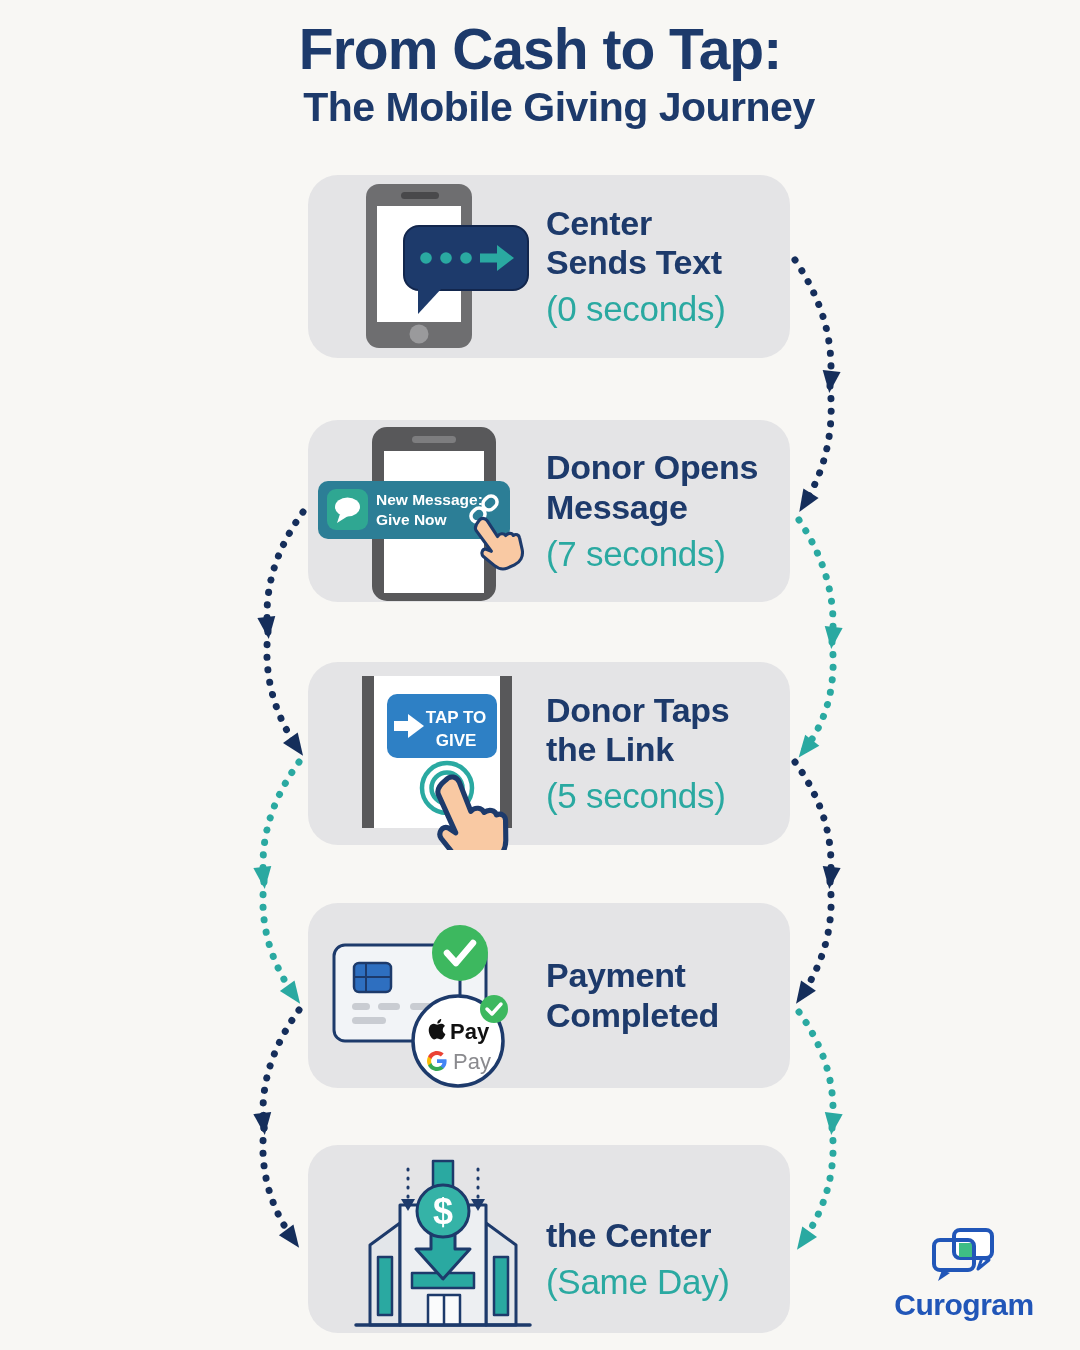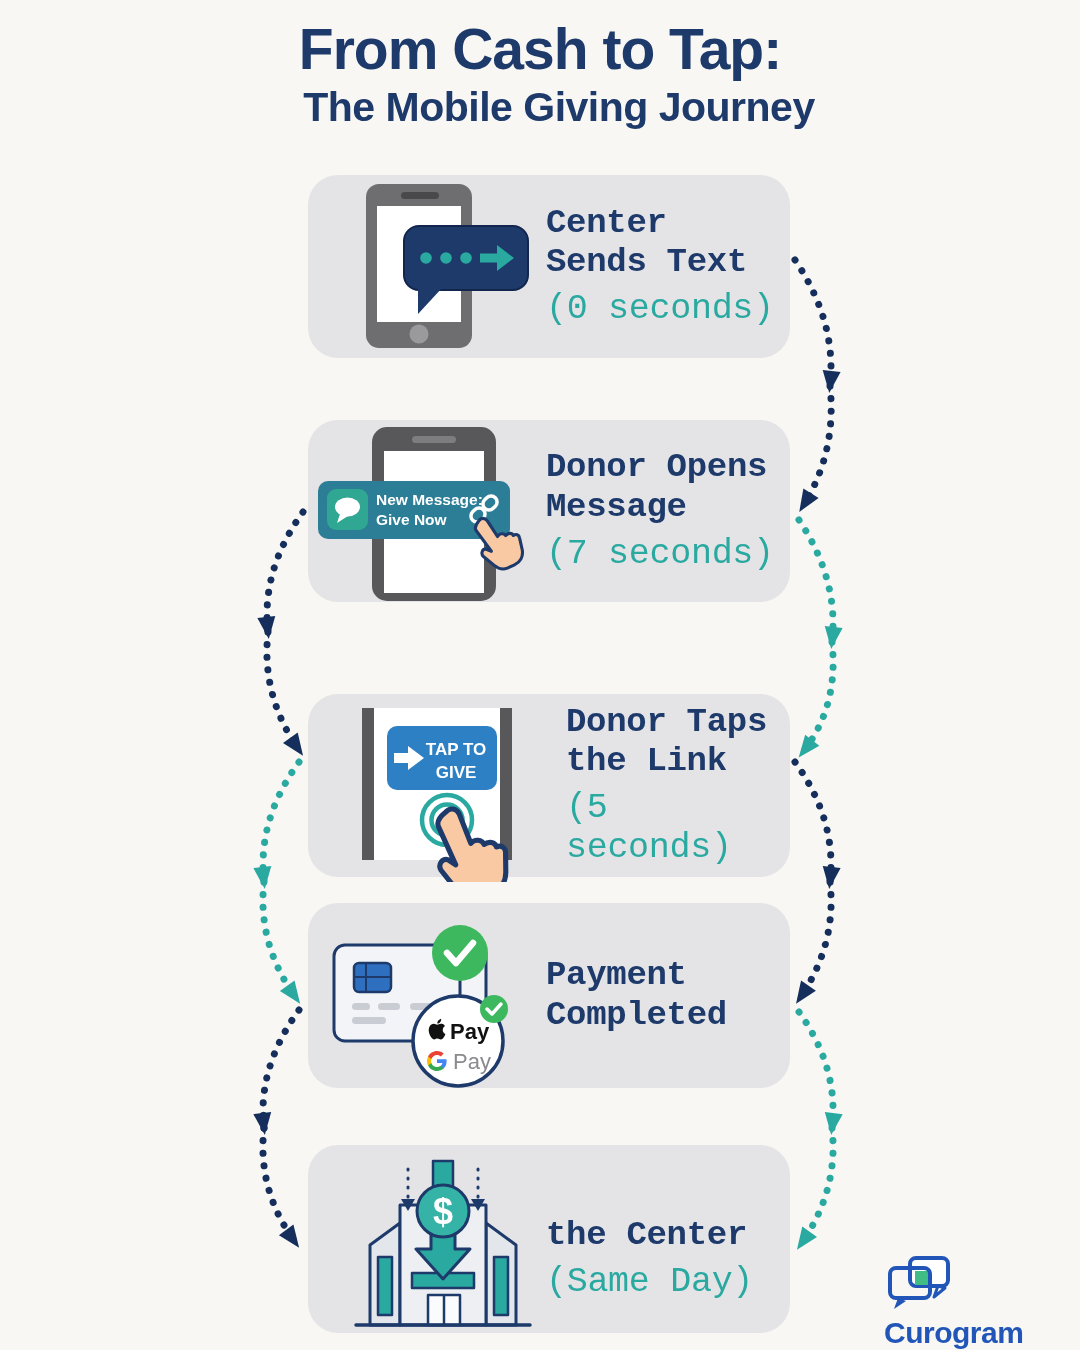--- a/index.html
+++ b/index.html
@@ -17,32 +17,32 @@
   .header h1{margin:0;font-size:57px;font-weight:700;letter-spacing:-1px;}
   .header h2{margin:2px 0 0 0;font-size:41px;font-weight:700;letter-spacing:-0.5px;padding-left:38px;}
 
   .card{
     position:absolute;left:308px;width:482px;border-radius:30px;
     background:var(--card-bg,#e4e4e6);z-index:2;
     display:flex;align-items:center;
   }
   .card .icon-zone{width:238px;flex:none;position:relative;height:100%;}
   .card .icon-zone svg{position:absolute;}
-  .card .text-zone{flex:1;padding-right:0;font-family:Liberation Mono, monospace;}
+  .card .text-zone{flex:1;padding-right:0;}
   .step-title{color:var(--navy,#1d3a6b);font-size:34px;font-weight:700;line-height:1.15;letter-spacing:-0.3px;}
   .step-duration{color:var(--teal,#2aa9a1);font-size:35px;font-weight:500;margin-top:7px;letter-spacing:-0.3px;}
 
   #card1{top:175px;height:183px;}
   #card2{top:420px;height:182px;}
-  #card3{top:694px;height:183px;gap:20px;}
+  #card3{top:662px;height:183px;}
   #card4{top:903px;height:185px;}
   #card5{top:1145px;height:188px;}
 
   .brand{
-    position:absolute;right:36px;bottom:0;z-index:2;width:160px;text-align:left;
+    position:absolute;right:36px;bottom:28px;z-index:2;width:160px;text-align:center;
   }
   .brand .brand-name{display:block;color:var(--brand-blue,#2156b8);font-size:30px;font-weight:700;margin-top:2px;letter-spacing:-0.5px;}
 </style>
 </head>
 <body>
 
 <div class="page">
 
   <svg class="connectors" width="1080" height="1350" viewBox="0 0 1080 1350">
     <defs>

